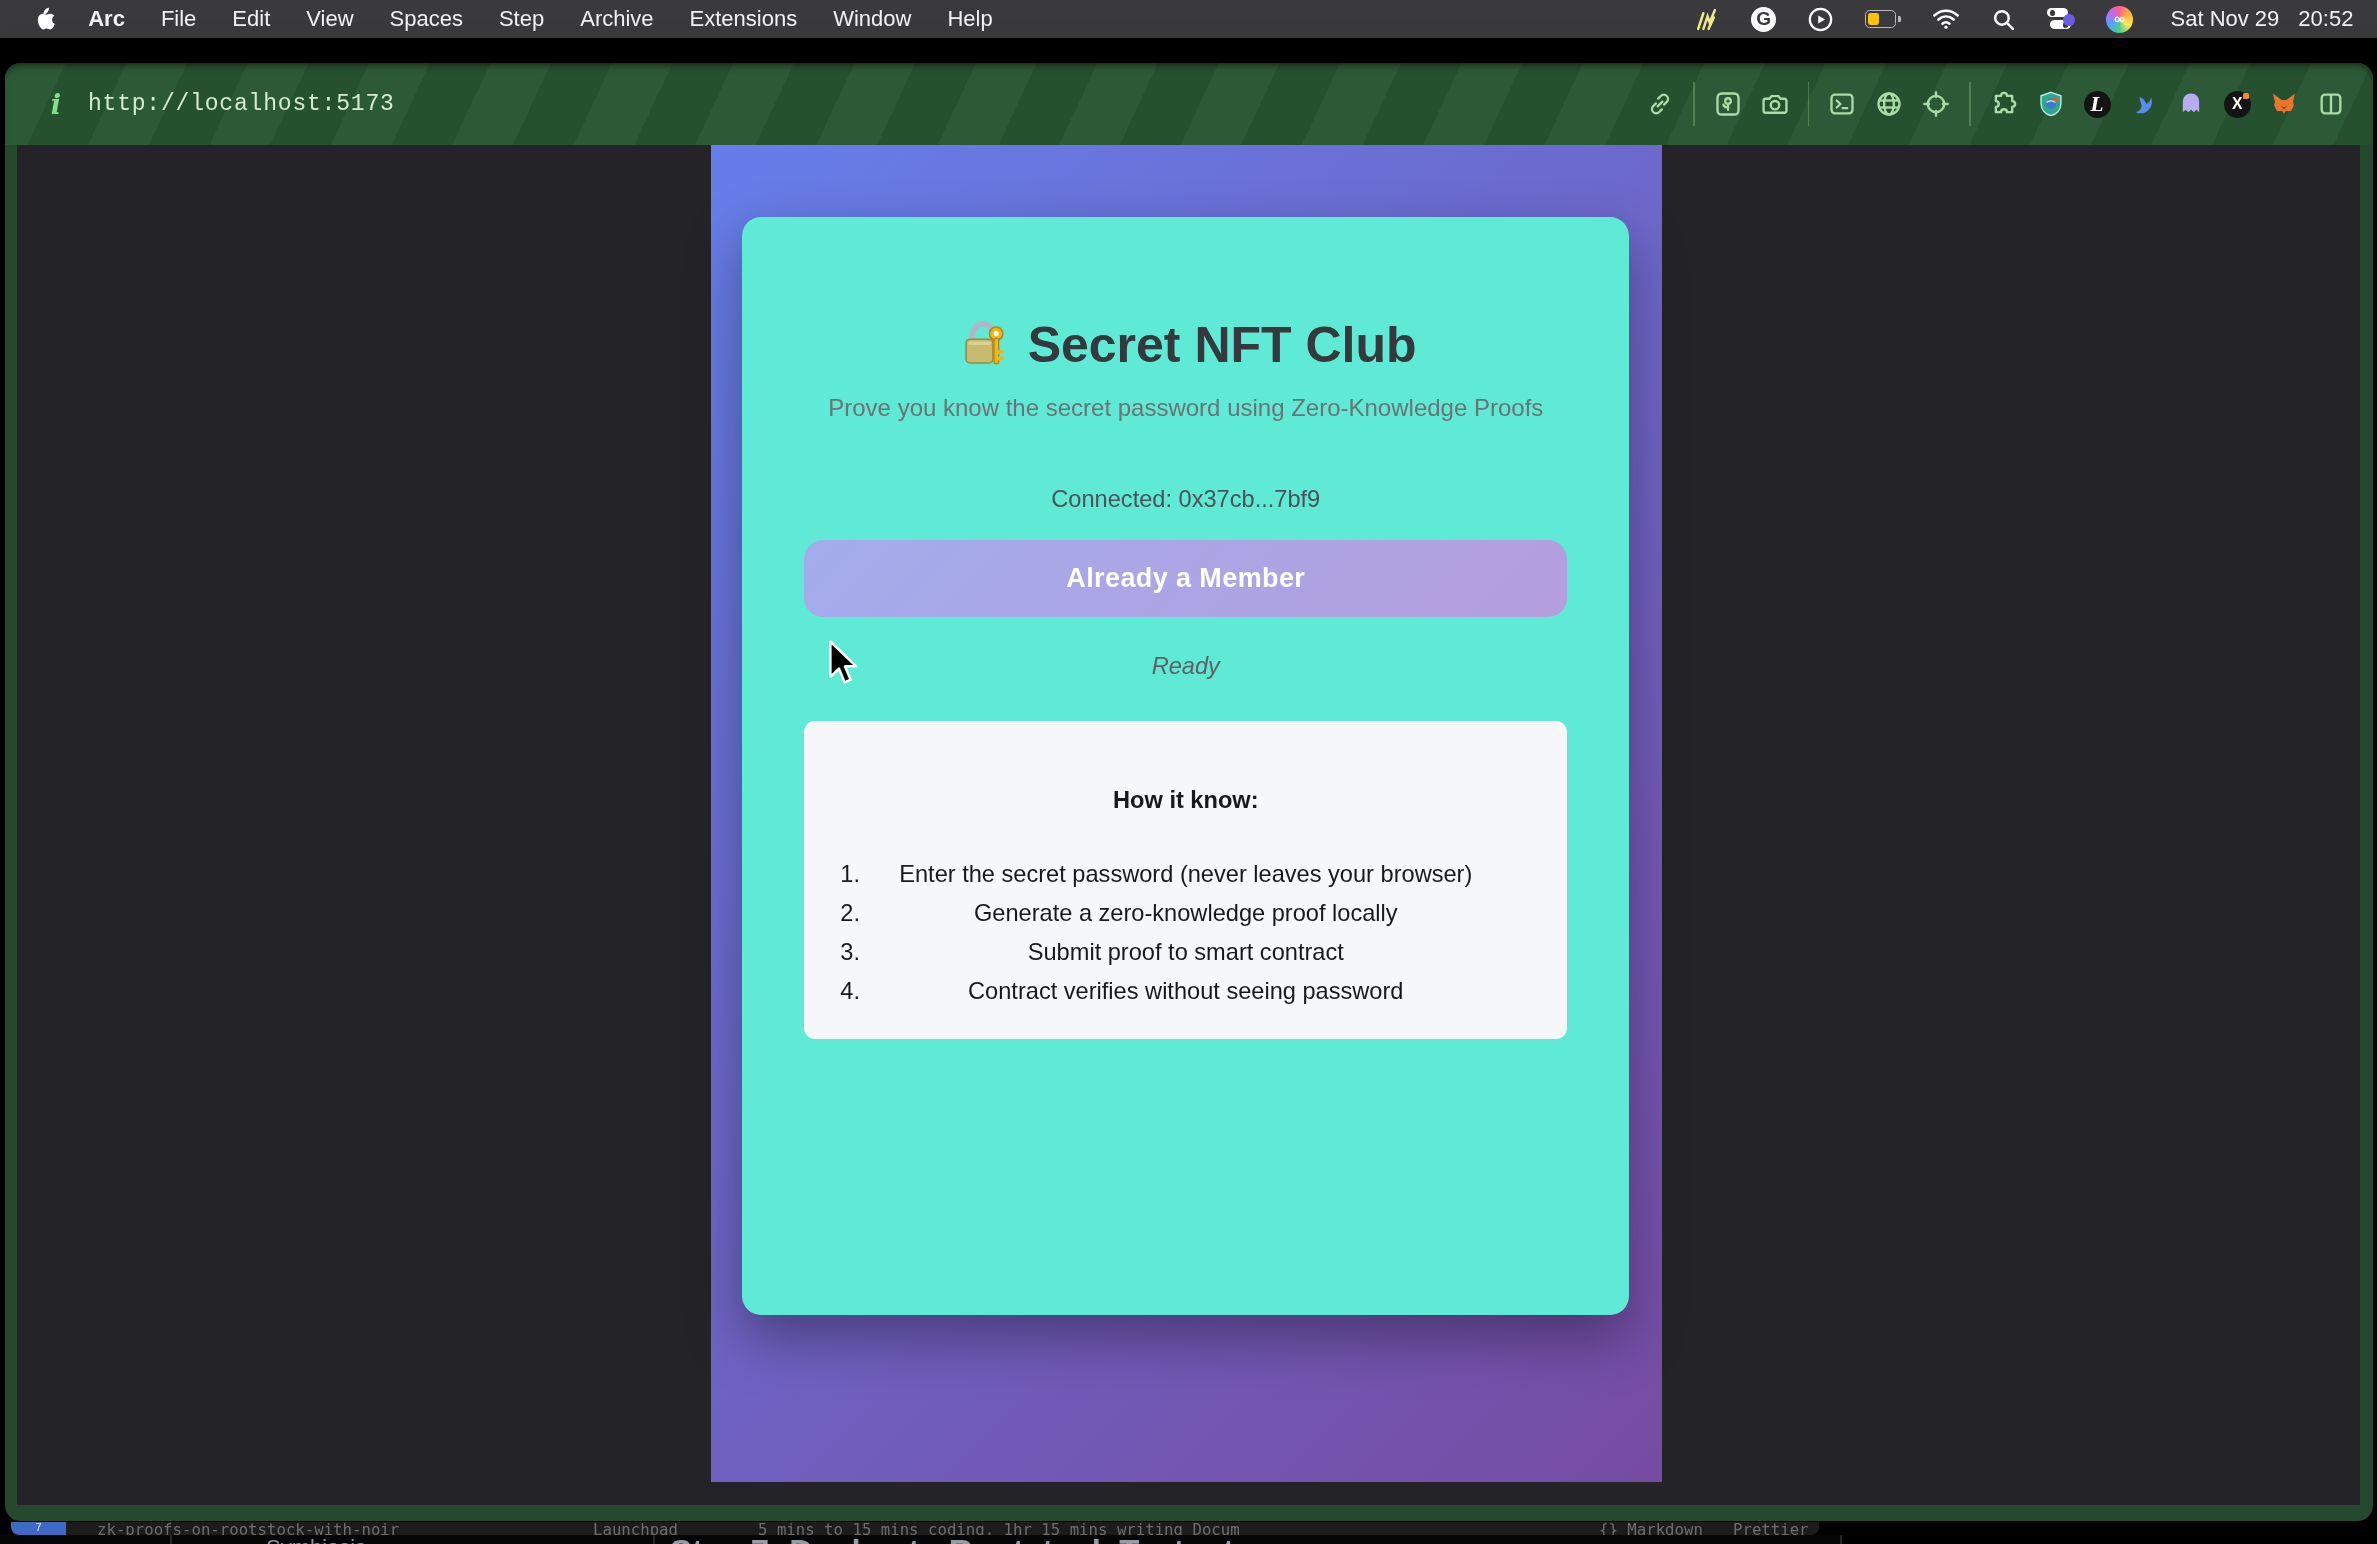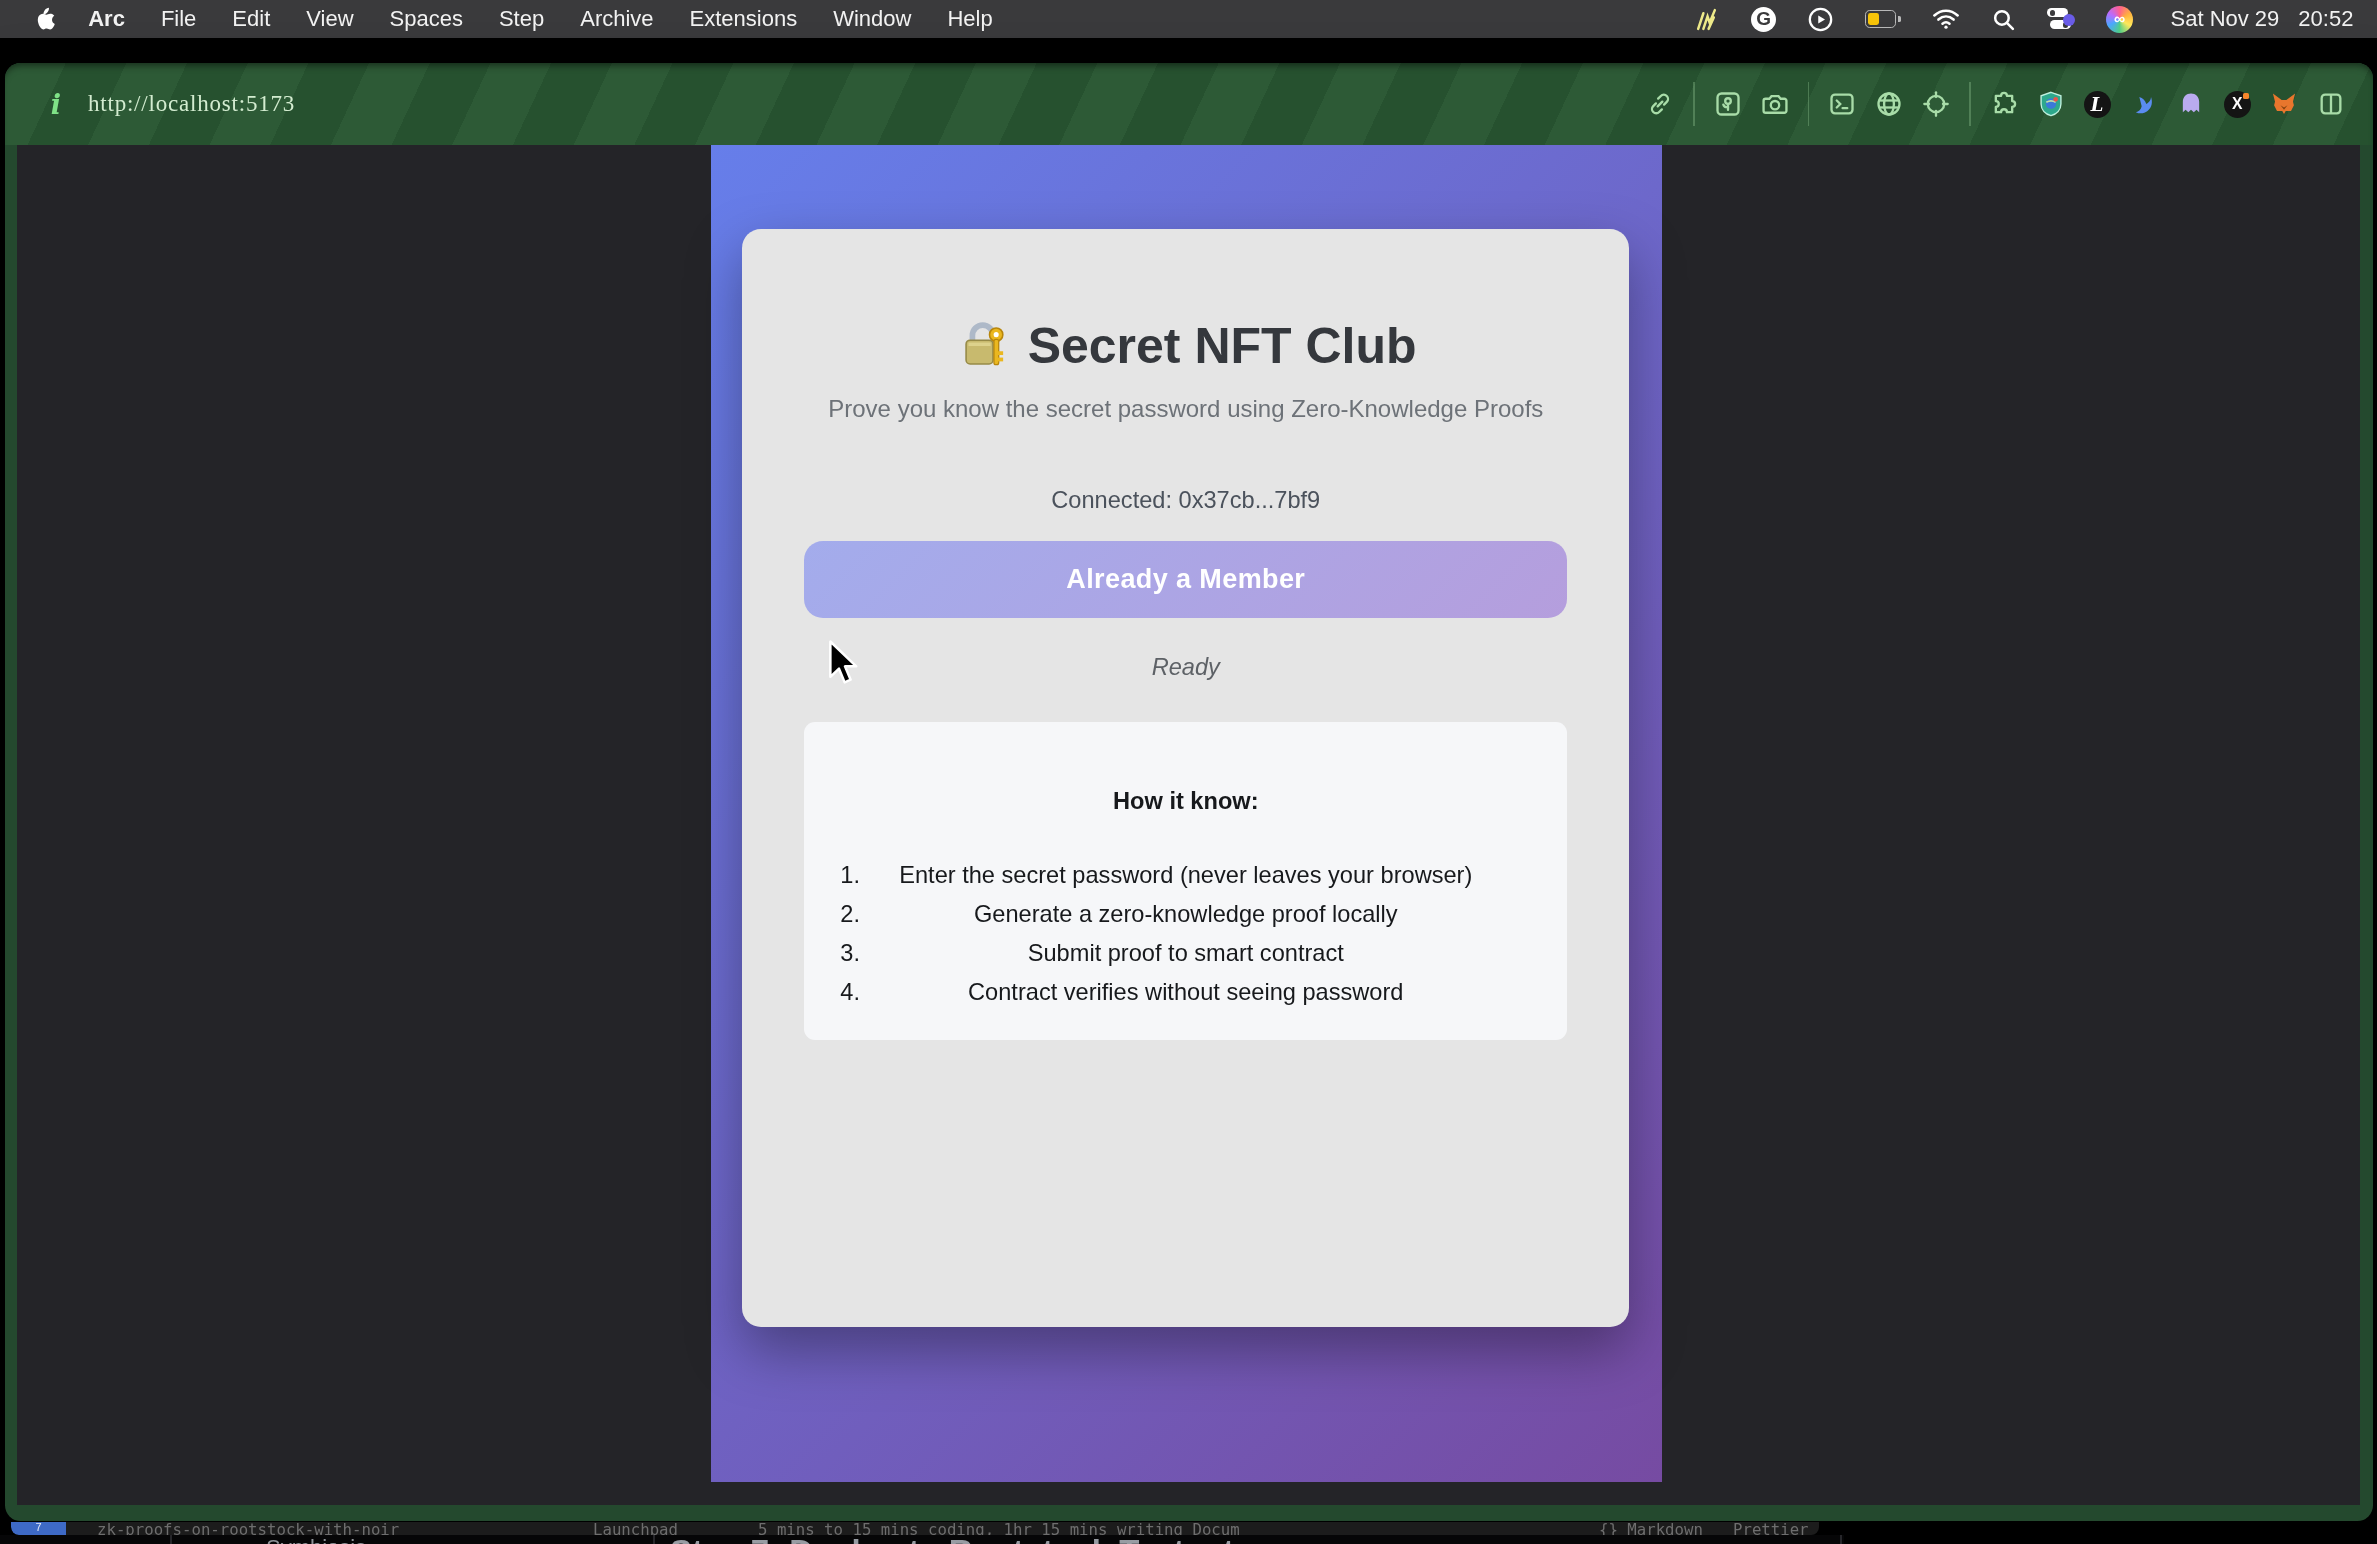--- a/index.html
+++ b/index.html
@@ -33,36 +33,36 @@
   .grammarly { width:25px; height:25px; border-radius:50%; background:#fff; color:#3a3a3c; font-weight:700; font-size:19px;
                display:flex; align-items:center; justify-content:center; }
 
   
   .win { position:absolute; left:4.7px; top:63px; width:2368px; height:1458px; border-radius:15.7px; background:#24492e;
          box-shadow:0 15.7px 47px rgba(0,0,0,.6); }
   .win-header { position:absolute; left:0; top:0; right:0; height:82px; border-radius:15.7px 15.7px 0 0;
                 background:repeating-linear-gradient(115deg,#2d5a36 0 55px,#26512f 55px 110px);
                 box-shadow:inset 0 6.3px 7.9px -3.9px rgba(0,0,0,.5); display:flex; align-items:center; }
   .info-glyph { font-family:"DejaVu Serif", serif; font-weight:700; font-style:italic; color:#7fe287; font-size:27px; margin:0 27px 0 46px; }
-  .url-text { font-family:Liberation Serif, serif; font-size:23px; color:#d3ecd0; letter-spacing:0.8px; }
+  .url-text { font-family:Liberation Mono, monospace; font-size:23px; color:#d3ecd0; letter-spacing:0.8px; }
   .hdr-right { margin-left:auto; display:flex; align-items:center; gap:19px; padding-right:28px; }
   .tb-sep { width:1.6px; height:44px; background:rgba(150,200,150,.35); }
   .tbi { width:28px; height:28px; display:flex; align-items:center; justify-content:center; }
   .ext-circle { width:27px; height:27px; border-radius:50%; background:#141414; display:flex; align-items:center; justify-content:center; }
   .ext-circle .lscript { font-family:"DejaVu Serif", serif; font-style:italic; font-weight:700; color:#fff; font-size:18px; }
   .ext-circle .xmark { color:#fff; font-weight:700; font-size:15.7px; }
   .ext-circle .xdot { position:absolute; margin:-15.7px 0 0 17.3px; width:6.3px; height:6.3px; background:#f5862c; border-radius:1.6px; }
 
   .win-content { position:absolute; left:12.6px; right:12.6px; top:82px; bottom:15.7px; background:#242428; overflow:hidden; }
 
   
   .hero { position:absolute; left:694px; top:0; width:951px; height:1337px;
           background:linear-gradient(135deg,#667eea 0%,#764ba2 100%); }
-  .card { position:absolute; left:725px; top:84px; width:887px; height:1098px; background:#e5e5e5; border-radius:19px;
-          box-shadow:0 23.6px 55px rgba(0,0,0,.35); padding:0 62px; text-align:center; }
+  .card { position:absolute; left:725px; top:72px; width:887px; height:1098px; background:#5eead4; border-radius:19px;
+          box-shadow:0 23.6px 55px rgba(0,0,0,.35); padding:11px 62px; text-align:center; }
   .pg-title { margin-top:88px; font-size:50px; font-weight:700; color:#35383d; display:flex; align-items:center; justify-content:center; gap:15.7px; line-height:58px; }
   .pg-sub { margin-top:20.4px; font-size:24px; color:#6d7278; }
   .stats { margin-top:49px; display:flex; gap:35px; }
   .stat-box { flex:1; height:156px; background:#f6f7f9; border-radius:11px; }
   .stat-label { margin-top:42px; font-size:22px; color:#62676e; }
   .stat-value { margin-top:15.7px; font-size:41px; font-weight:700; color:#5b6be8; }
   .stat-member { margin-top:12.6px; display:flex; align-items:center; justify-content:center; gap:11px;
                  font-size:36px; font-weight:700; color:#5b6be8; }
   .connected { margin-top:64px; font-size:23.6px; color:#4b525c; }
   .join-btn { margin-top:27px; width:100%; height:77px; border:none; border-radius:19px; color:#fff; font-size:27px; font-weight:700;

